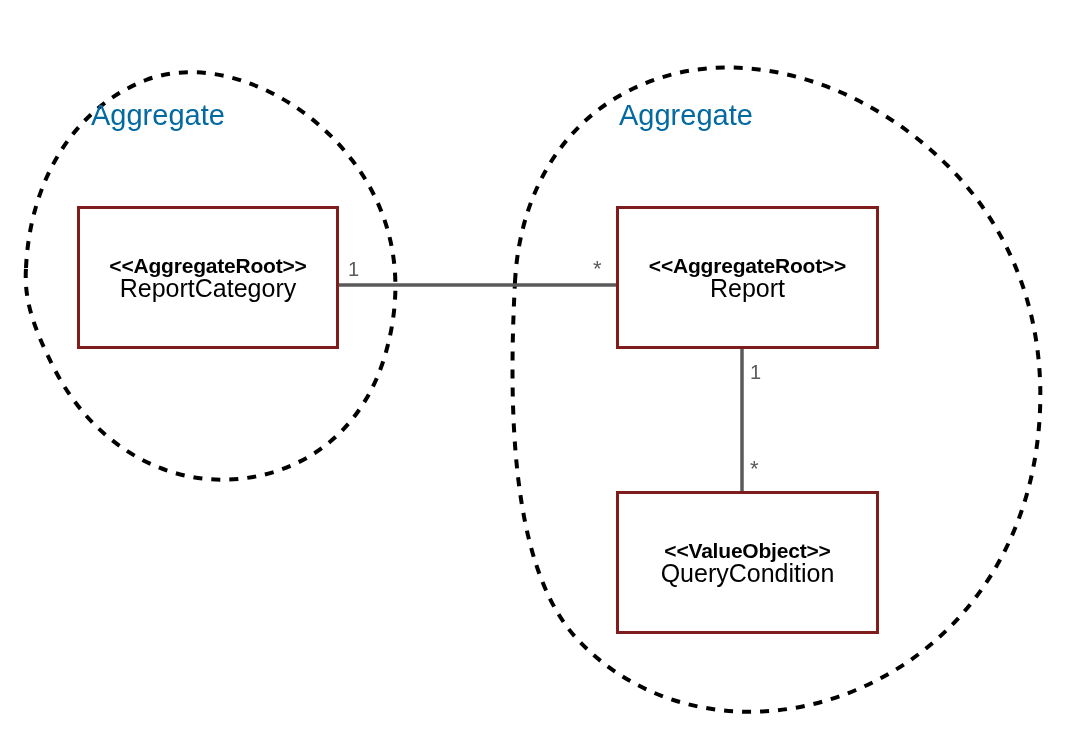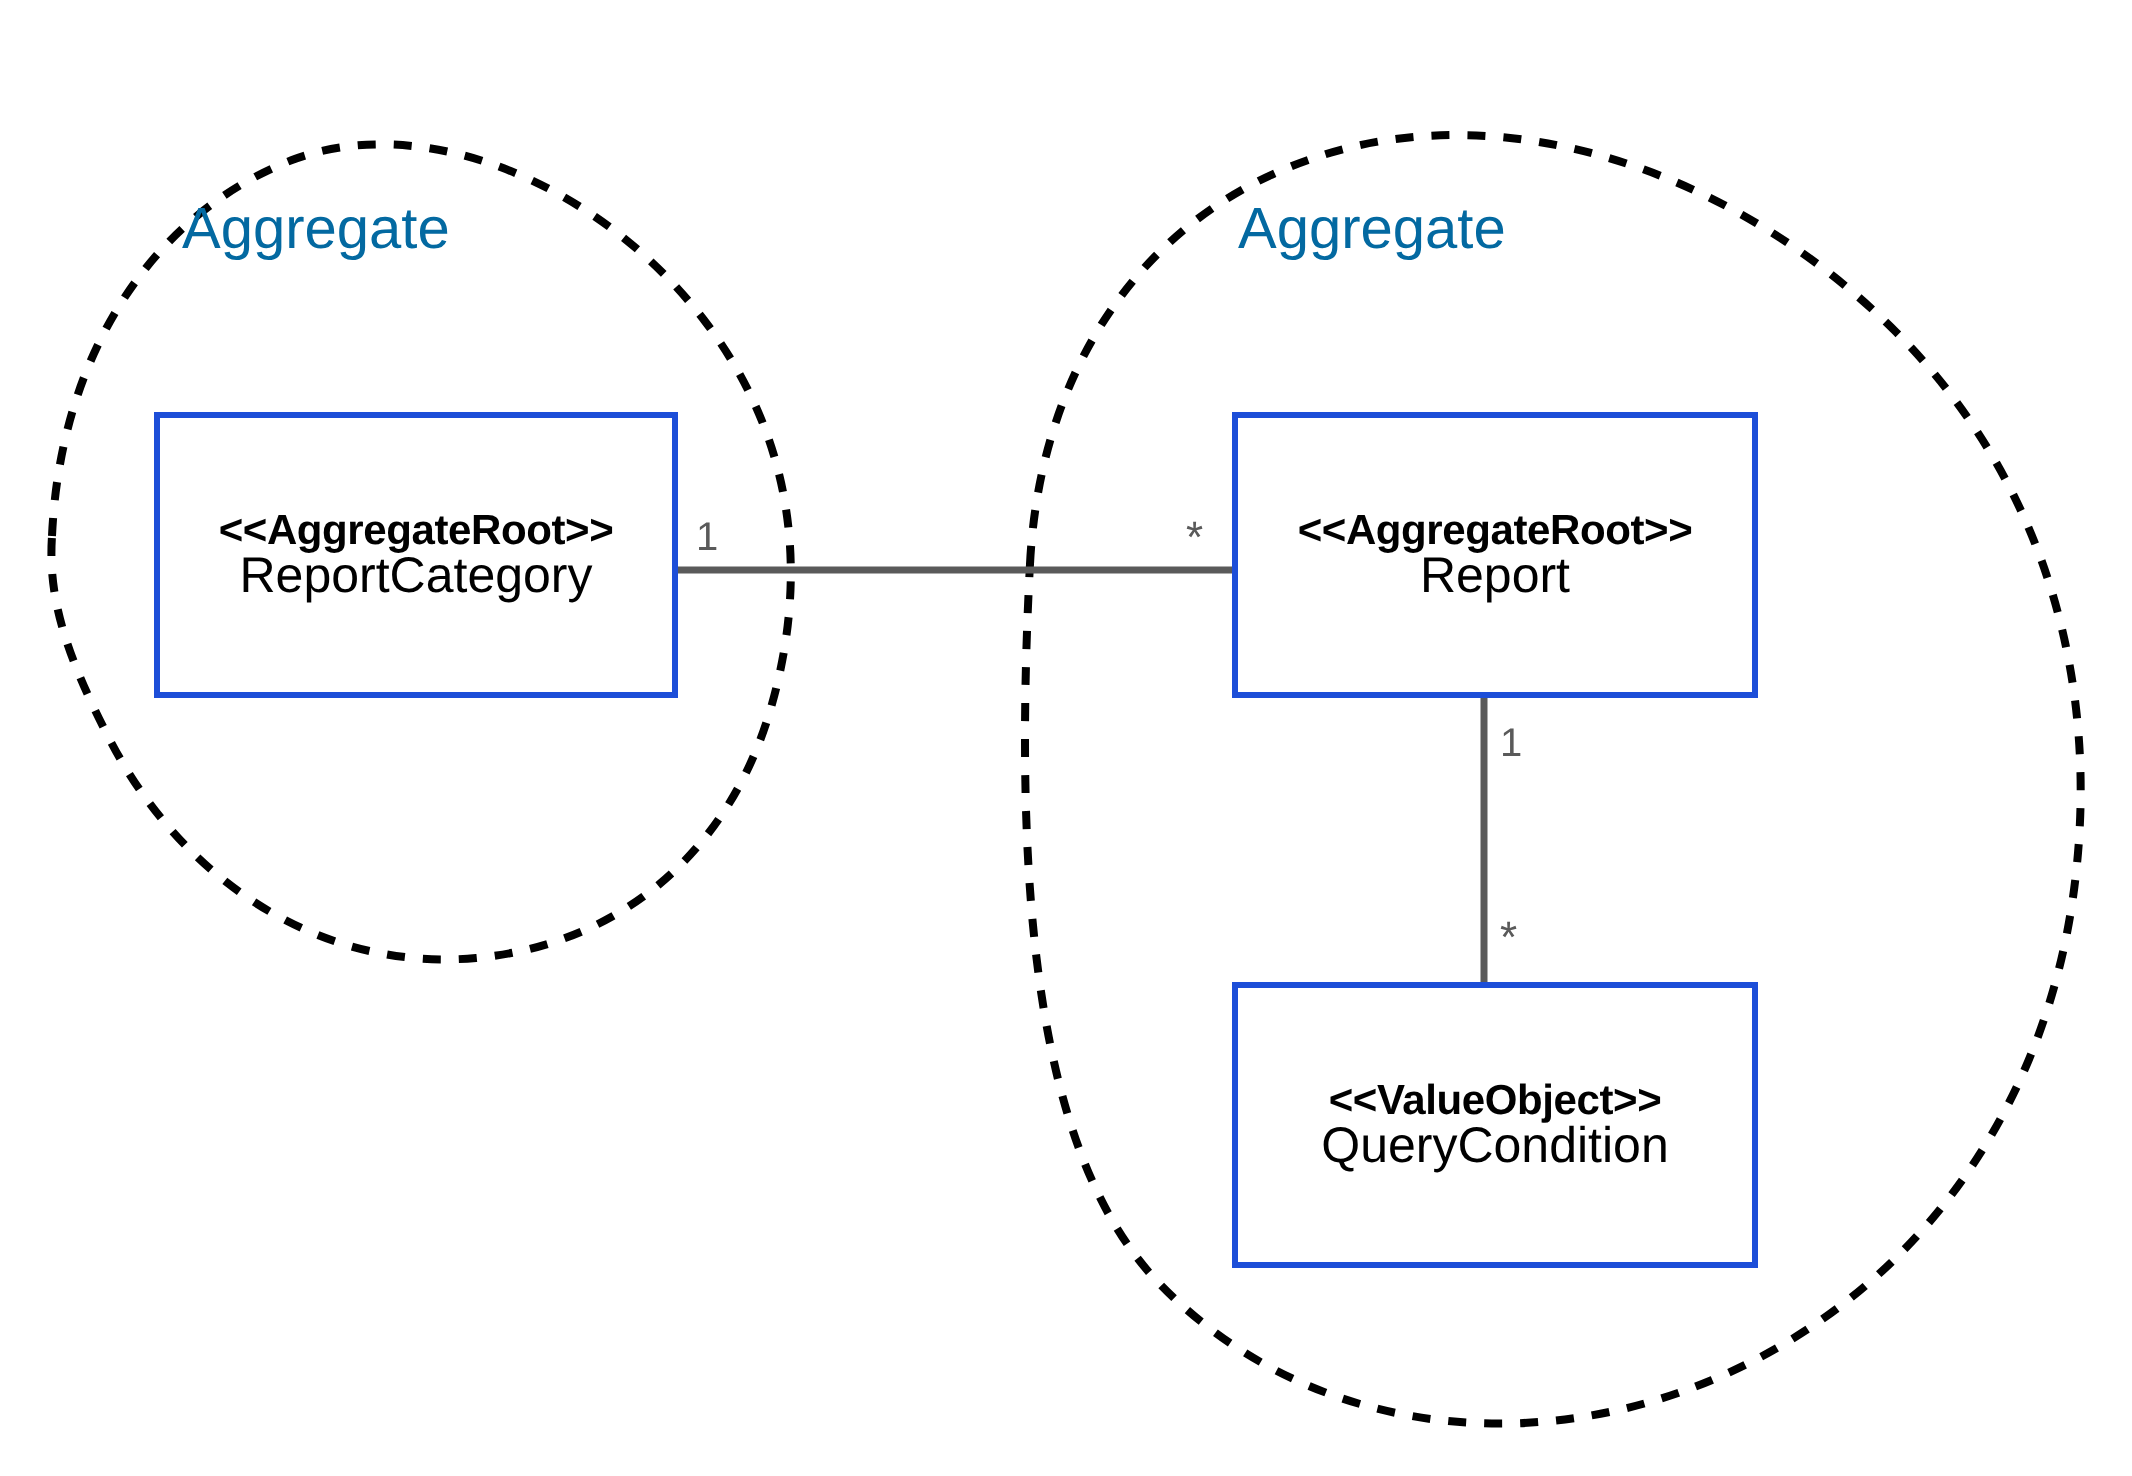--- a/index.html
+++ b/index.html
@@ -35,21 +35,21 @@
   .connector-line {
     stroke: #5a5a5a;
     stroke-width: 3.5;
     stroke-linecap: butt;
     fill: none;
   }
   .uml-class-box {
     position: absolute;
     box-sizing: border-box;
     background: #ffffff;
-    border: 3px solid #1d4ed8;
+    border: 3px solid #7f1d1d;
     display: flex;
     flex-direction: column;
     align-items: center;
     justify-content: center;
   }
   .stereotype {
     font-family: "Liberation Sans", sans-serif;
     font-size: 21px;
     font-weight: bold;
     color: #000000;

